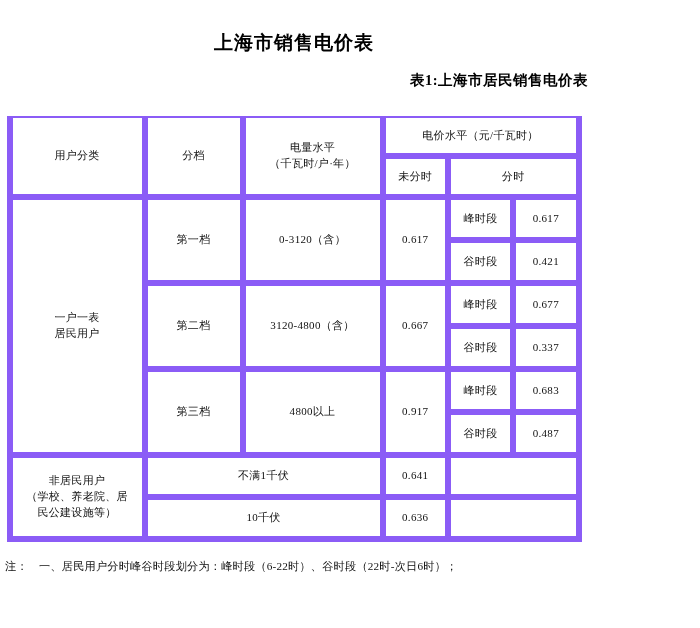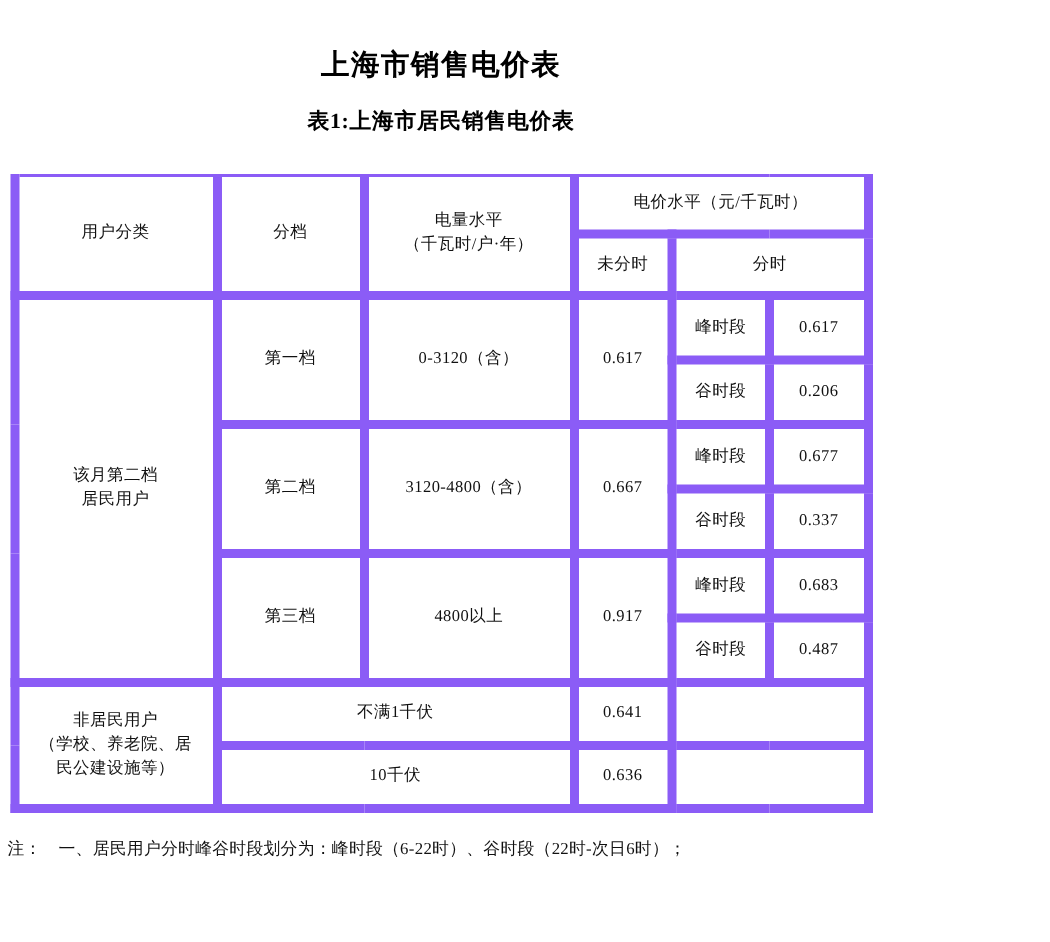--- a/index.html
+++ b/index.html
@@ -25,21 +25,21 @@
   .doc-title {
     text-align: center;
     font-size: 19px;
     font-weight: bold;
     letter-spacing: 1px;
     margin: 0;
     padding-top: 30px;
     color: #000;
   }
   .doc-subtitle {
-    text-align: center;
+    text-align: right;
     font-size: 14.5px;
     font-weight: bold;
     letter-spacing: 0.5px;
     margin: 0;
     padding-top: 15px;
     color: #000;
   }
   .table-wrap {
     margin: 26px auto 0 auto;
     width: 575px;
@@ -120,33 +120,33 @@
           <td class="hdr outer-top" colspan="3">电价水平（元/千瓦时）</td>
         </tr>
 
         <tr>
           <td class="col-flat hdr">未分时</td>
           <td class="hdr" colspan="2">分时</td>
         </tr>
 
         <tr class="half-row">
           <td class="col-userclass" rowspan="6">
-            <span class="cell-line">该月第二档</span>
+            <span class="cell-line">一户一表</span>
             <span class="cell-line">居民用户</span>
           </td>
           <td class="col-tier" rowspan="2">第一档</td>
           <td class="col-level" rowspan="2">0-3120（含）</td>
           <td class="col-flat" rowspan="2">0.617</td>
           <td class="col-period">峰时段</td>
           <td class="col-price">0.617</td>
         </tr>
 
         <tr class="half-row">
           <td class="col-period">谷时段</td>
-          <td class="col-price">0.206</td>
+          <td class="col-price">0.421</td>
         </tr>
 
         <tr class="half-row">
           <td class="col-tier" rowspan="2">第二档</td>
           <td class="col-level" rowspan="2">3120-4800（含）</td>
           <td class="col-flat" rowspan="2">0.667</td>
           <td class="col-period">峰时段</td>
           <td class="col-price">0.677</td>
         </tr>
 

